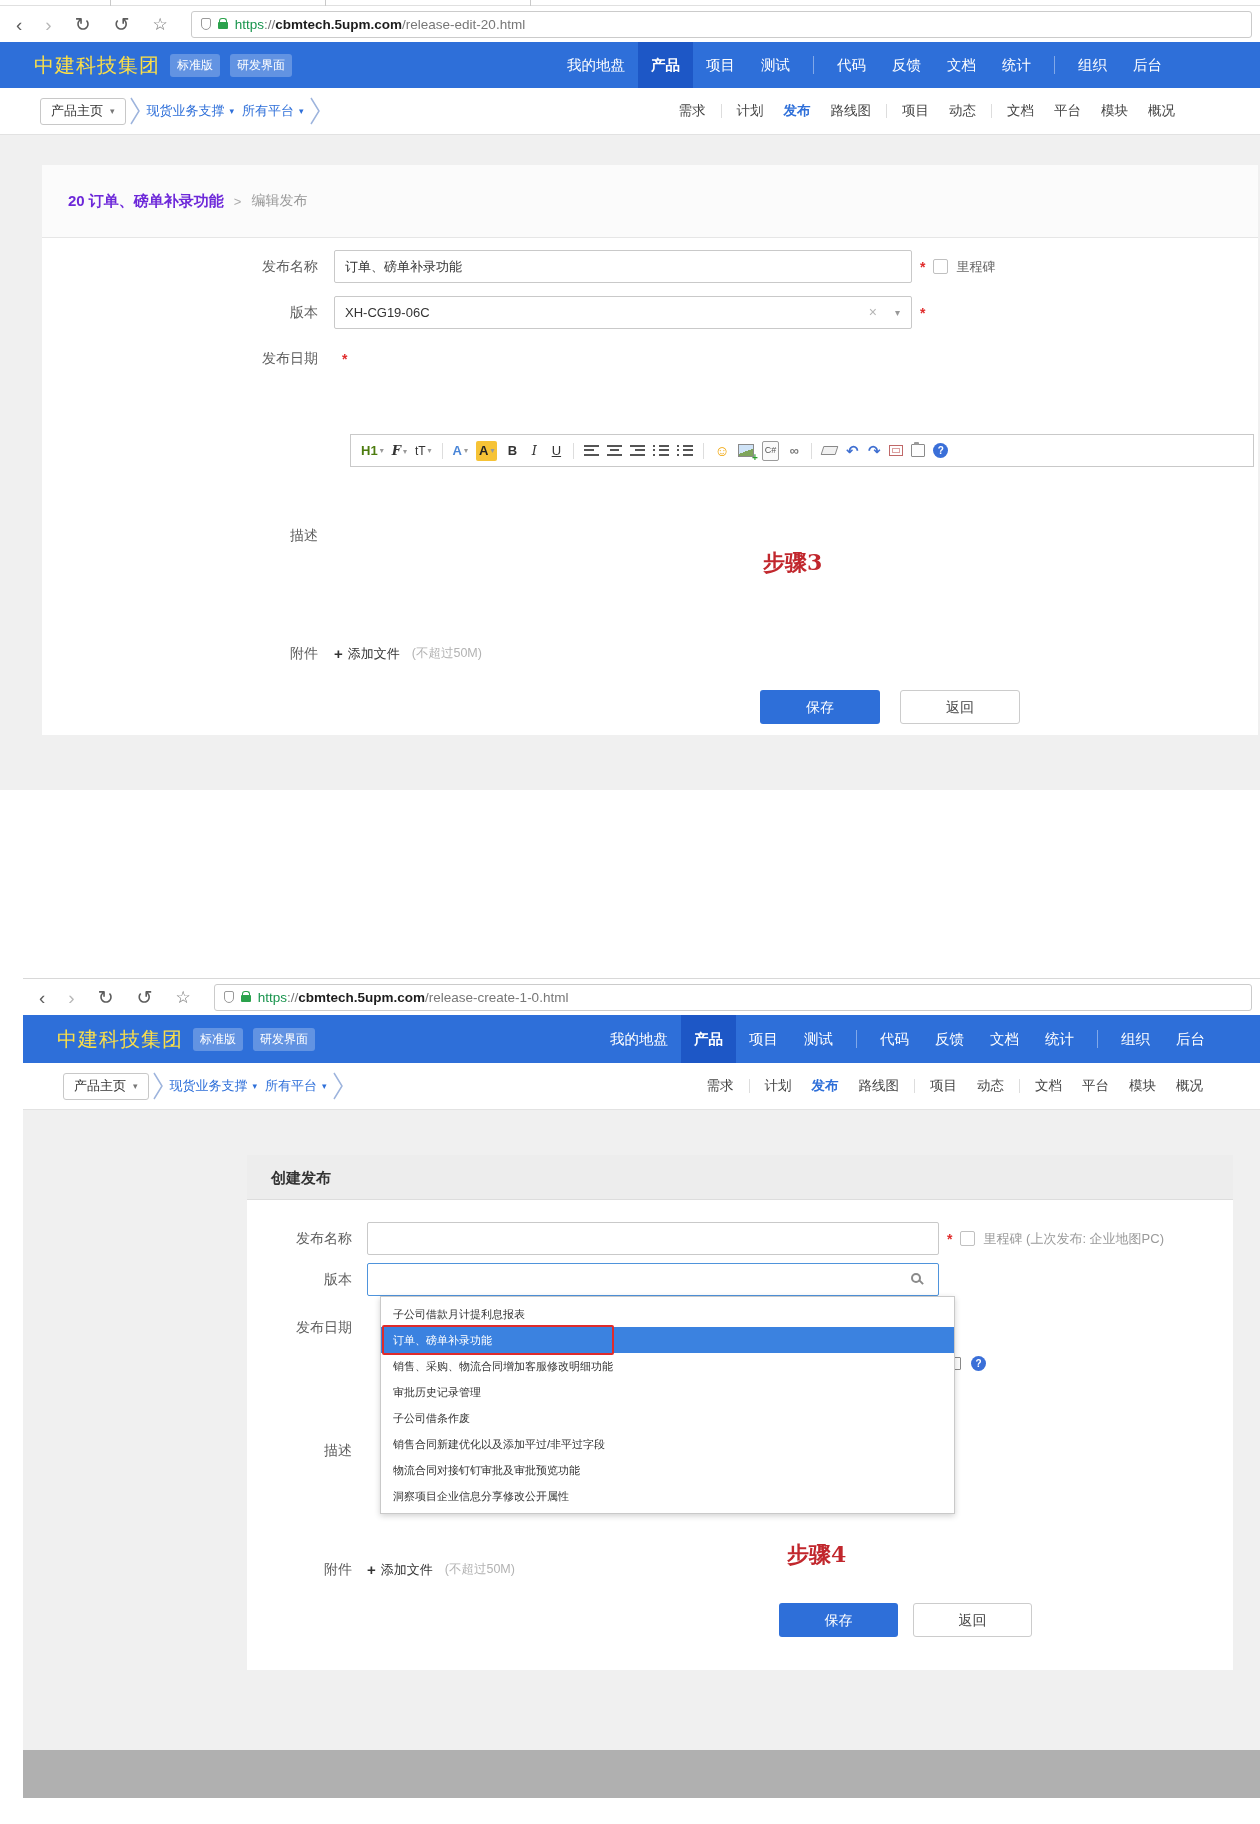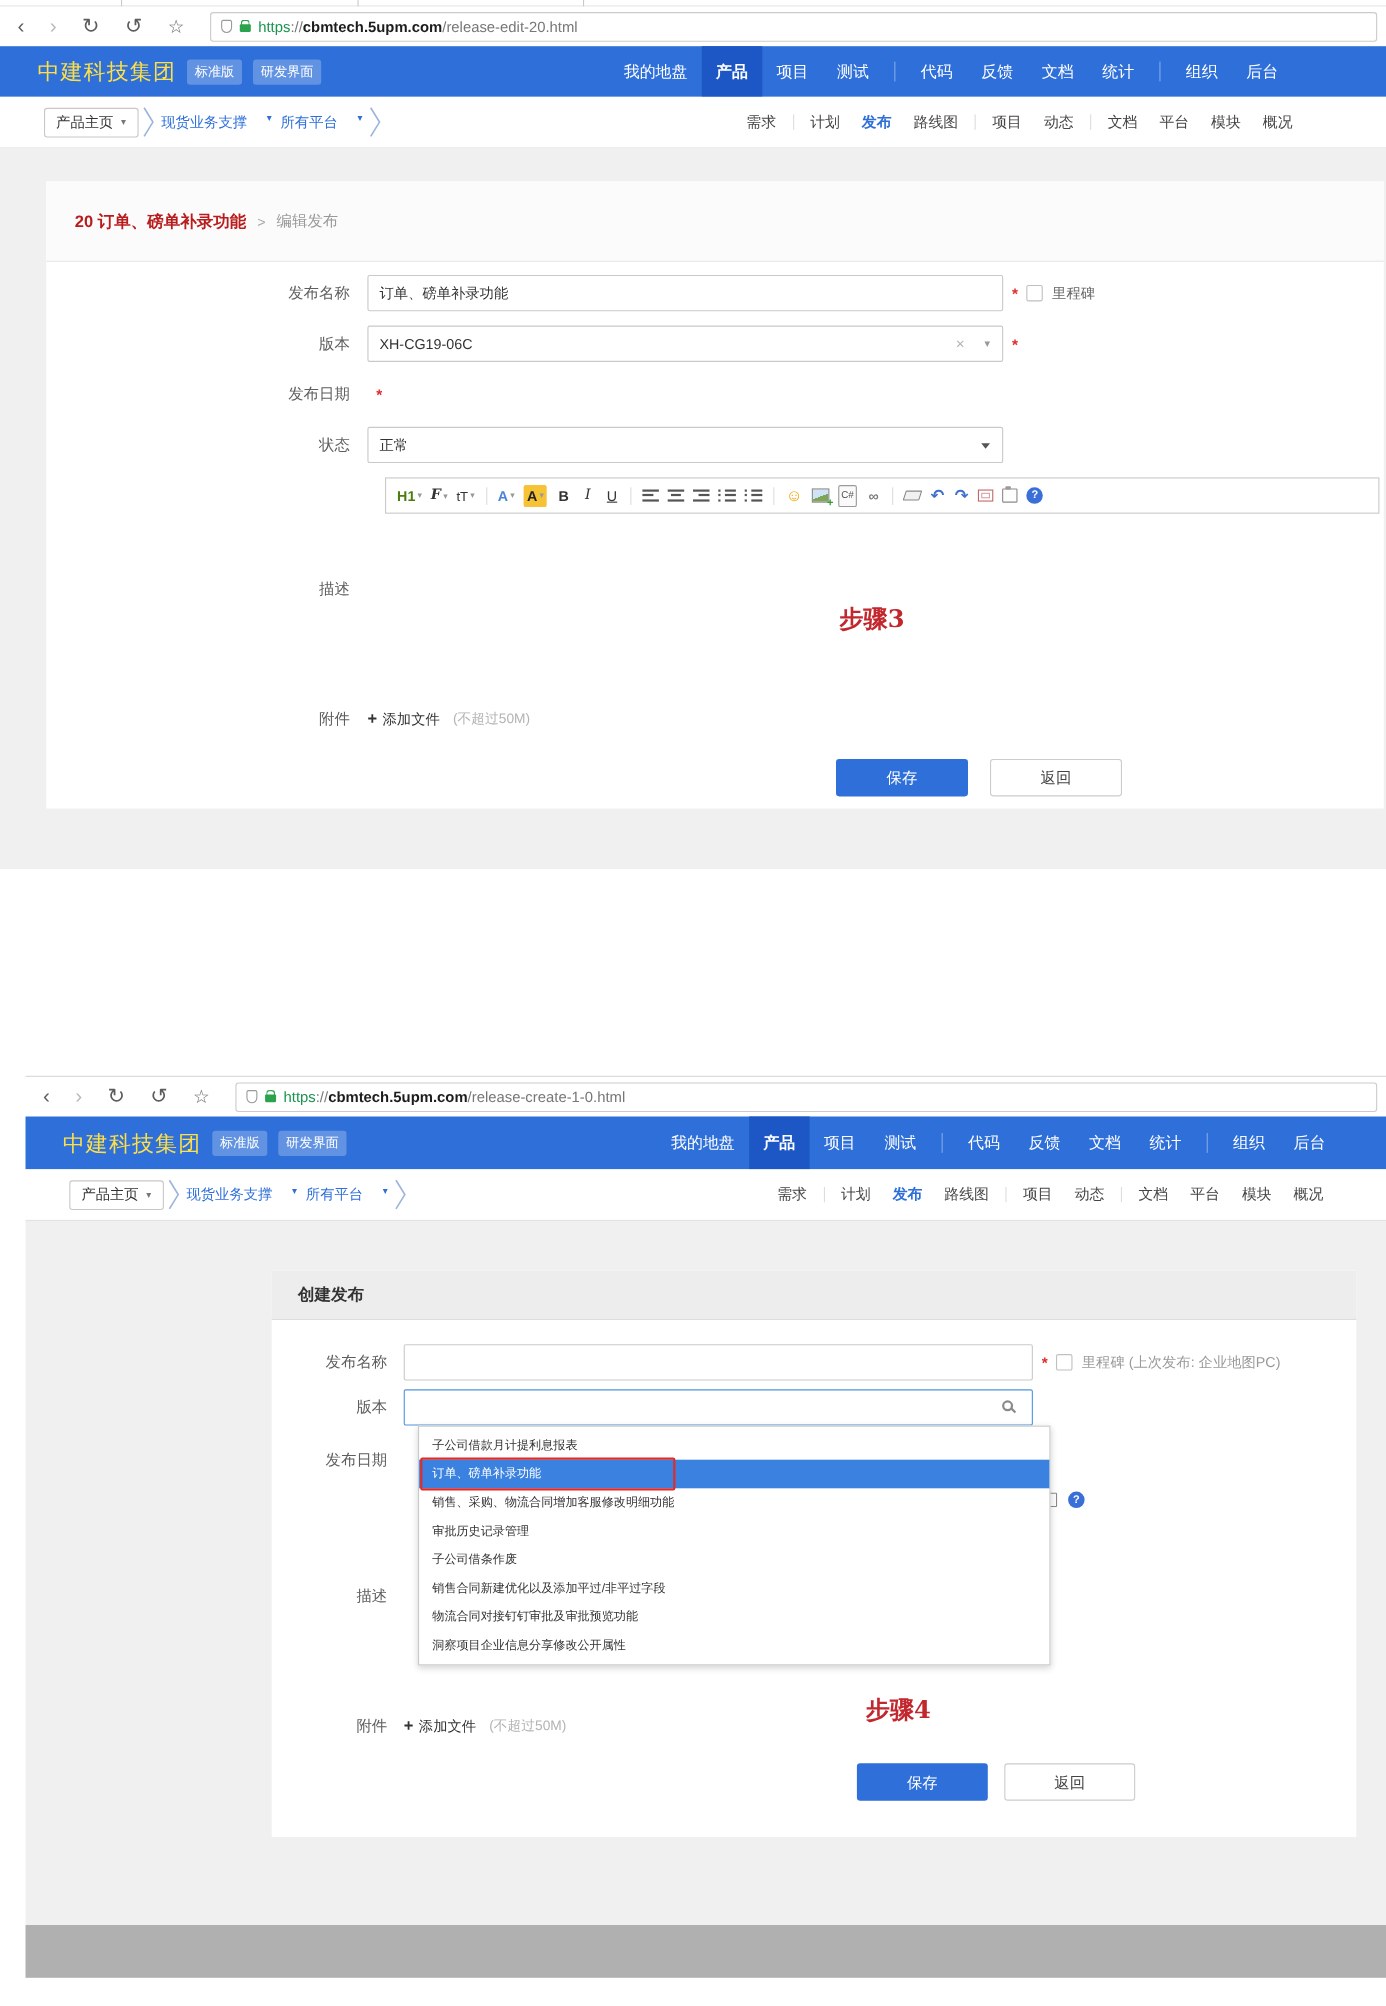--- a/index.html
+++ b/index.html
@@ -46,40 +46,40 @@
        text-decoration:none;cursor:pointer;white-space:nowrap}
   .tni.active{background:#1d57c6;font-weight:bold}
   .navsep{width:1px;height:18px;background:rgba(255,255,255,.4);margin:0 10px;align-self:center}
 
   
   .crumbbar{position:absolute;left:0;right:0;top:88px;height:47px;background:#fff;border-bottom:1px solid #e2e2e2}
   .crumbleft{position:absolute;left:40px;top:0;bottom:0;display:flex;align-items:center;gap:4px}
   .homebtn{display:flex;align-items:center;gap:7px;height:27px;padding:0 10px;border:1px solid #c8c8c8;
            border-radius:3px;font-size:13px;color:#333;cursor:pointer;background:#fff}
   .homebtn .dcaret{font-size:9px;color:#777}
-  .crumbblue{display:flex;align-items:flex-start;gap:18px;font-size:13px;color:#2e6fd9;margin:0 2px;cursor:pointer}
+  .crumbblue{display:flex;align-items:center;gap:5px;font-size:13px;color:#2e6fd9;margin:0 2px;cursor:pointer}
   .crumbblue .dcaret{font-size:9px;color:#2e6fd9}
   .subnav{position:absolute;top:0;bottom:0;display:flex;align-items:center}
   .s1 .subnav{right:85px}
   .s2 .subnav{right:57px}
   .sng{display:flex;align-items:center;gap:20px}
   .sni{font-size:13.5px;color:#444;cursor:pointer;white-space:nowrap;text-decoration:none}
   .sni.active{color:#2e6fd9;font-weight:bold}
   .snsep{width:1px;height:14px;background:#ddd;margin:0 15px}
 
   
   .graybg{position:absolute;left:0;right:0;top:135px;background:#f0f0f0}
   .s1 .graybg{height:655px}
   .s2 .graybg{height:640px}
   .panel{position:absolute;background:#fff}
   .s1 .panel{left:42px;width:1216px;top:30px;height:570px}
   .s2 .panel{left:224px;width:986px;top:45px;height:515px}
   .s1 .phead{height:73px;display:flex;align-items:center;padding-left:26px;gap:10px;
              border-bottom:1px solid #e6e6e6;background:#fbfbfb}
-  .ptitle{font-size:15px;font-weight:bold;color:#b91c1c}
+  .ptitle{font-size:15px;font-weight:bold;color:#6d28d9}
   .psep{color:#aaa;font-size:13px}
   .psub{font-size:14px;color:#999}
   .s2 .phead{height:45px;line-height:45px;padding-left:24px;background:#ededed;
              border-bottom:1px solid #ddd;font-size:15px;font-weight:bold;color:#333}
 
   .row{position:absolute;left:0;right:0;display:flex;align-items:center;height:33px}
   .flabel{flex:none;text-align:right;font-size:14px;color:#5e5e5e;white-space:nowrap}
   .s1 .flabel{width:292px;padding-right:16px}
   .s2 .flabel{width:120px;padding-right:15px}
   .ctrl{flex:none;position:relative;height:33px;line-height:31px;border:1px solid #c9c9c9;
@@ -297,27 +297,20 @@
           <span class="v-caret">▾</span>
         </div>
         <span class="req">*</span>
       </div>
 
       <div class="row r-date">
         <label class="flabel">发布日期</label>
         <span class="req">*</span>
       </div>
 
-      <div class="row r-status">
-        <label class="flabel">状态</label>
-        <div class="ctrl">
-          <span>正常</span>
-          <span class="sel-caret"></span>
-        </div>
-      </div>
 
       <div class="etoolbar">
 
       <span class="tb t-h1 caret">H1</span>
           <span class="tb t-font caret">F</span>
           <span class="tb t-size caret">tT</span>
           <span class="tb sep"></span>
           <span class="tb t-colA caret">A</span>
           <span class="tb t-bgA caret">A</span>
           <span class="tb t-b">B</span>

